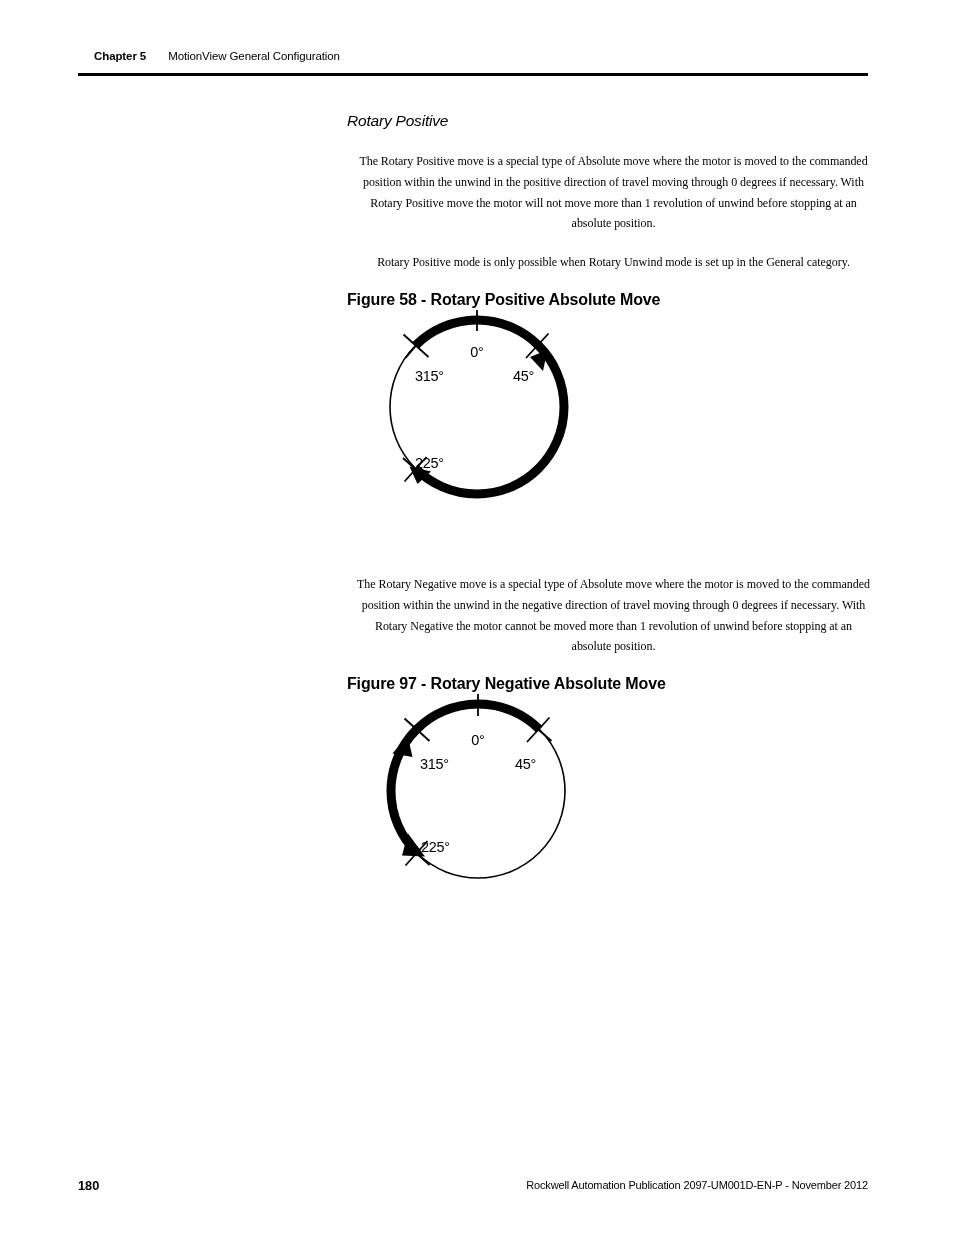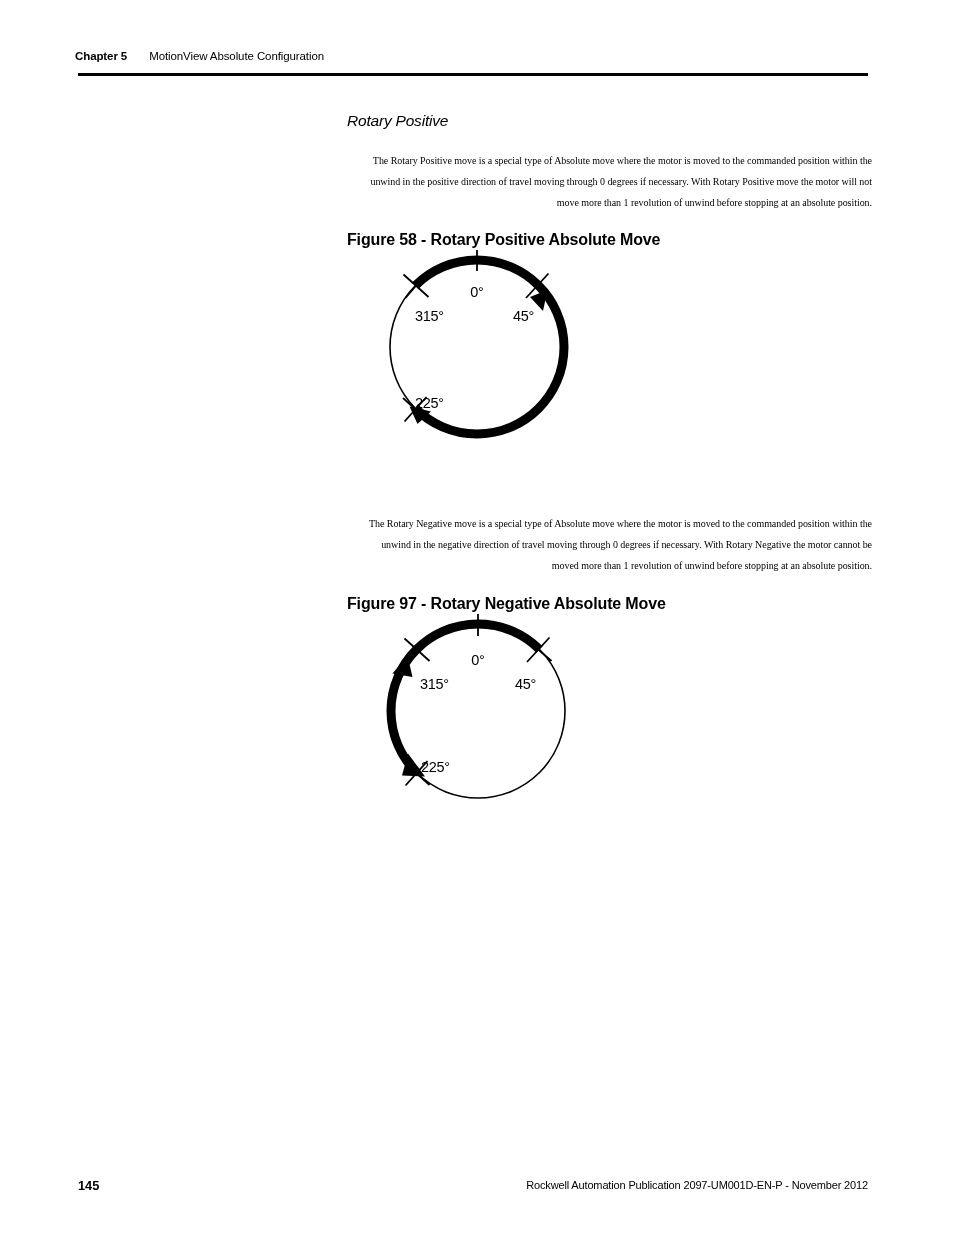--- a/index.html
+++ b/index.html
@@ -12,21 +12,21 @@
     height: 1235px;
     position: relative;
     font-family: "Liberation Serif", serif;
     color: #000000;
     overflow: hidden;
   }
 
   
   .page-header {
     position: absolute;
-    left: 75px;
+    left: 94px;
     top: 50px;
     width: 790px;
     display: flex;
     align-items: flex-end;
     font-family: "Liberation Sans", sans-serif;
   }
   .header-chapter {
     font-size: 11.5px;
     font-weight: bold;
     letter-spacing: -0.1px;
@@ -61,24 +61,24 @@
     font-style: italic;
     font-size: 15.5px;
     font-weight: normal;
     letter-spacing: -0.2px;
     margin: 8px 0 22px 0;
     line-height: 1.1;
   }
 
   .body-text {
     font-family: "Liberation Serif", serif;
-    font-size: 10px;
+    font-size: 12px;
     line-height: 20.8px;
     margin: 0 0 18px 8px;
-    text-align: right;
+    text-align: center;
     letter-spacing: -0.05px;
   }
 
   .figure-caption {
     font-family: "Liberation Sans", sans-serif;
     font-weight: bold;
     font-size: 16px;
     letter-spacing: -0.15px;
     margin: 14px 0 0 0;
   }
@@ -128,30 +128,31 @@
     text-align: right;
     font-size: 11px;
     letter-spacing: -0.15px;
   }
 </style>
 </head>
 <body>
 
 <div class="page-header">
   <span class="header-chapter">Chapter 5</span>
-  <span class="header-title">MotionView Absolute Configuration</span>
+  <span class="header-title">MotionView General Configuration</span>
 </div>
 <div class="header-rule"></div>
 
 <div class="content">
 
   <h2 class="section-heading">Rotary Positive</h2>
 
   <p class="body-text">The Rotary Positive move is a special type of Absolute move where the motor is moved to the commanded position within the unwind in the positive direction of travel moving through 0 degrees if necessary. With Rotary Positive move the motor will not move more than 1 revolution of unwind before stopping at an absolute position.</p>
 
+  <p class="body-text">Rotary Positive mode is only possible when Rotary Unwind mode is set up in the General category.</p>
 
   <p class="figure-caption">Figure 58 - Rotary Positive Absolute Move</p>
 
   <div class="figure-block">
     <svg width="525" height="215" viewBox="0 0 525 215">
 
       <circle cx="130" cy="94" r="87" fill="none" stroke="#000000" stroke-width="1.6"></circle>
 
       <path d="M 68.48 32.48 A 87 87 0 1 1 68.48 155.52" fill="none" stroke="#000000" stroke-width="9" stroke-linecap="butt"></path>
 
@@ -210,15 +211,15 @@
       <text class="deg-label" x="131" y="48" text-anchor="middle">0°</text>
       <text class="deg-label" x="73" y="72" text-anchor="start">315°</text>
       <text class="deg-label" x="168" y="72" text-anchor="start">45°</text>
       <text class="deg-label" x="74" y="155" text-anchor="start">225°</text>
     </svg>
   </div>
 
 </div>
 
 <div class="page-footer">
-  <span class="footer-page-number">145</span>
+  <span class="footer-page-number">180</span>
   <span class="footer-publication">Rockwell Automation Publication 2097-UM001D-EN-P - November 2012</span>
 </div>
 
 </body></html>

